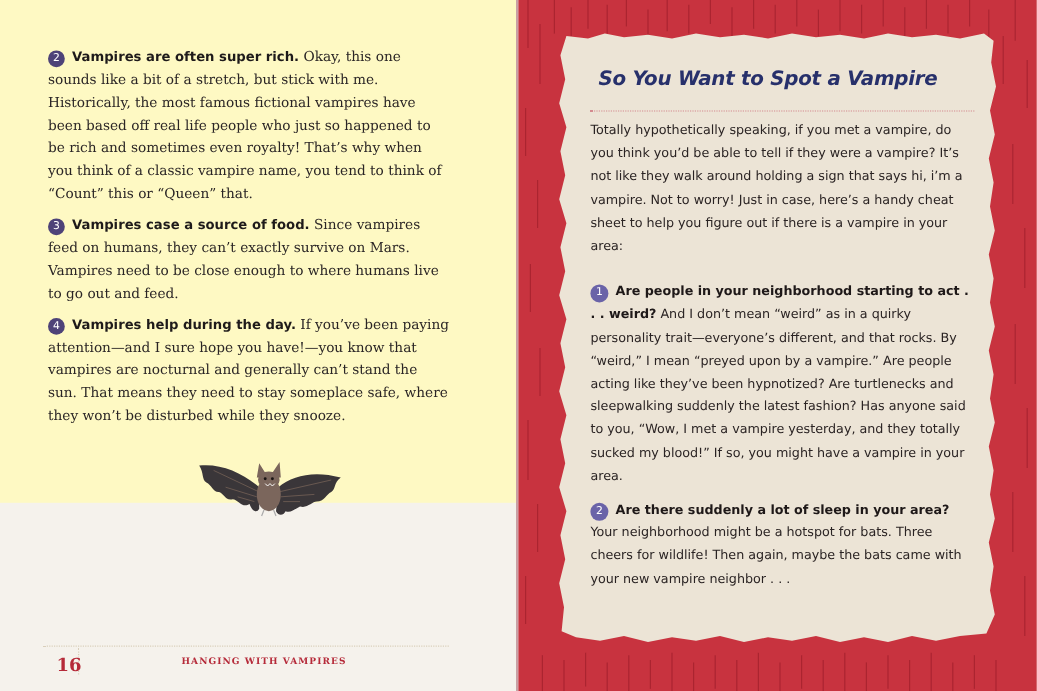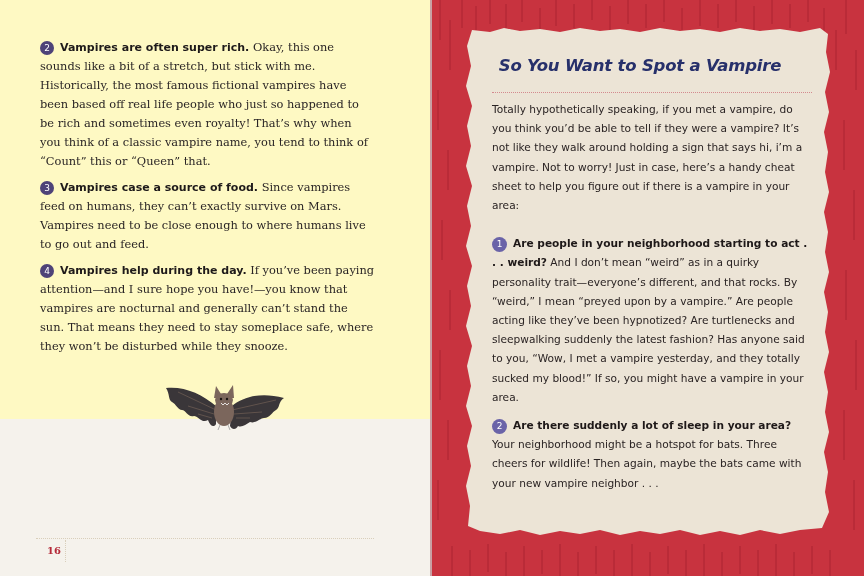--- a/index.html
+++ b/index.html
@@ -10,21 +10,21 @@
   .left-page { position: absolute; left: 0; top: 0; width: 431px; height: 419px; background: #fef9c3; }
   .left-text { position: absolute; left: 40px; top: 38px; width: 335px; font-family: "DejaVu Serif", serif; font-size: 11.4px; line-height: 19px; color: #2a2525; }
   .left-text p { margin: 0 0 7px 0; }
   .num { display: inline-block; width: 14px; height: 14px; border-radius: 50%; background: #4e4378; color: #fff; font-family: "DejaVu Sans", sans-serif; font-size: 9px; line-height: 14px; text-align: center; margin-right: 6px; vertical-align: 0px; }
   .lead { font-family: "DejaVu Sans", sans-serif; font-weight: bold; font-size: 11px; color: #1e1a1a; }
 
   .bat { position: absolute; left: 158px; top: 376px; width: 132px; height: 64px; }
 
   .footer-rule { position: absolute; left: 36px; top: 538px; width: 338px; border-top: 1px dotted #d9cfbb; }
   .footer-vrule { position: absolute; left: 65px; top: 540px; height: 22px; border-left: 1px dotted #d9cfbb; }
-  .page-num { position: absolute; left: 47px; top: 545px; font-family: "DejaVu Serif", serif; font-size: 10px; font-weight: bold; color: #b52a39; text-align: right; }
+  .page-num { position: absolute; left: 47px; top: 545px; font-family: "DejaVu Serif", serif; font-size: 15px; font-weight: bold; color: #b52a39; text-align: right; }
   .running-head { position: absolute; left: 66px; top: 546px; width: 308px; text-align: center; font-family: "DejaVu Serif", serif; font-size: 7.5px; font-weight: bold; letter-spacing: 0.9px; color: #b52a39; }
 
   .gutter { position: absolute; left: 430px; top: 0; width: 2px; height: 576px; background: #c9a0a4; }
 
   
   .right-page { position: absolute; left: 432px; top: 0; width: 432px; height: 576px; background: #c8333f; overflow: hidden; }
   .streaks { position: absolute; left: 0; top: 0; width: 432px; height: 576px; }
   .card-edge { position: absolute; left: 28px; top: 22px; width: 380px; height: 530px; }
   .card-title { position: absolute; left: 470px; top: 56px; width: 340px; text-align: center; font-family: "DejaVu Sans", sans-serif; font-weight: bold; font-style: italic; font-size: 16.5px; color: #27306b; letter-spacing: -0.2px; }
   .card-rule { position: absolute; left: 492px; top: 92px; width: 320px; border-top: 1px dotted #d48a8f; }
@@ -69,20 +69,21 @@
       <circle cx="63" cy="23" r="1.2" fill="#1a1414"></circle>
       <circle cx="69" cy="23" r="1.2" fill="#1a1414"></circle>
       <path d="M63 27 L65 29 L67 27 L69 29 L71 27" stroke="#fff" stroke-width="0.8" fill="none"></path>
 
       <path d="M62 49 L60 54 M70 49 L72 54" stroke="#aaa" stroke-width="1" fill="none"></path>
     </svg>
 
     <div class="footer-rule"></div>
     <div class="footer-vrule"></div>
     <div class="page-num">16</div>
+    <div class="running-head">HANGING WITH VAMPIRES</div>
   </div>
 
   <div class="gutter"></div>
 
   <div class="right-page">
     <svg class="streaks" viewBox="0 0 432 576">
       <g stroke="#9e1f2c" stroke-width="1" opacity="0.7">
         <line x1="8" y1="0" x2="8" y2="40"></line>
           <line x1="18" y1="20" x2="18" y2="70"></line>
           <line x1="30" y1="0" x2="30" y2="28"></line>

